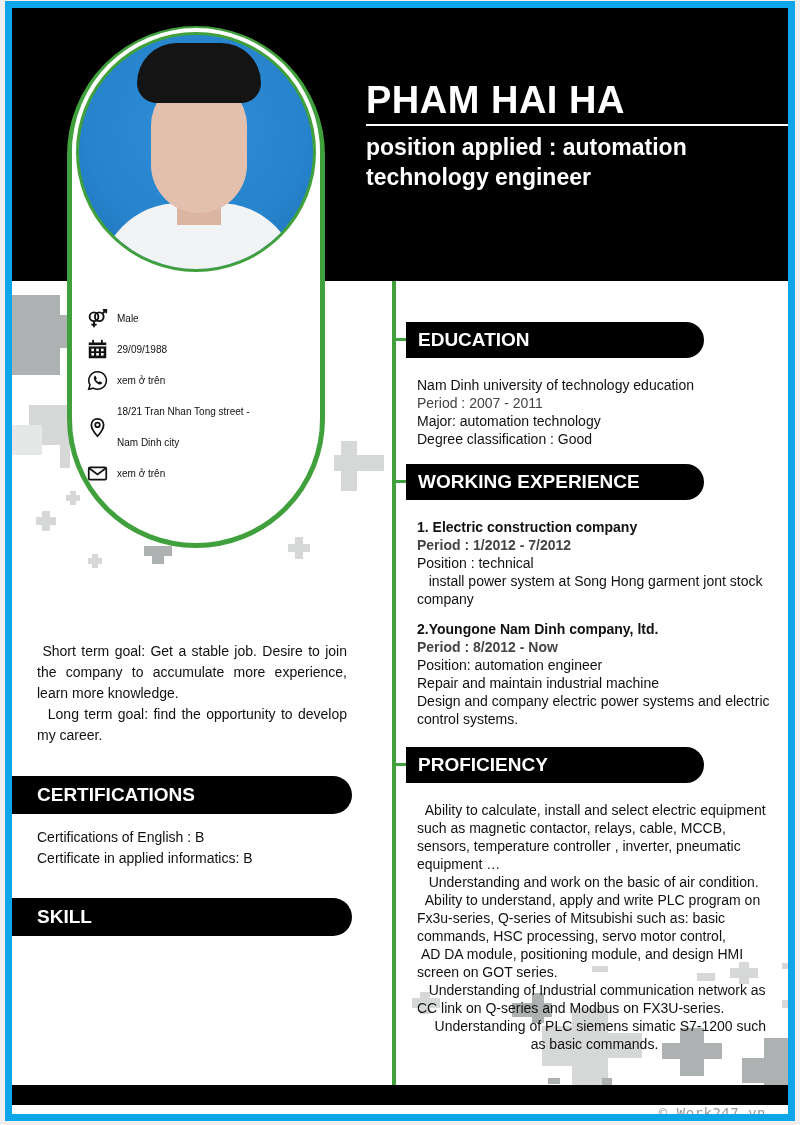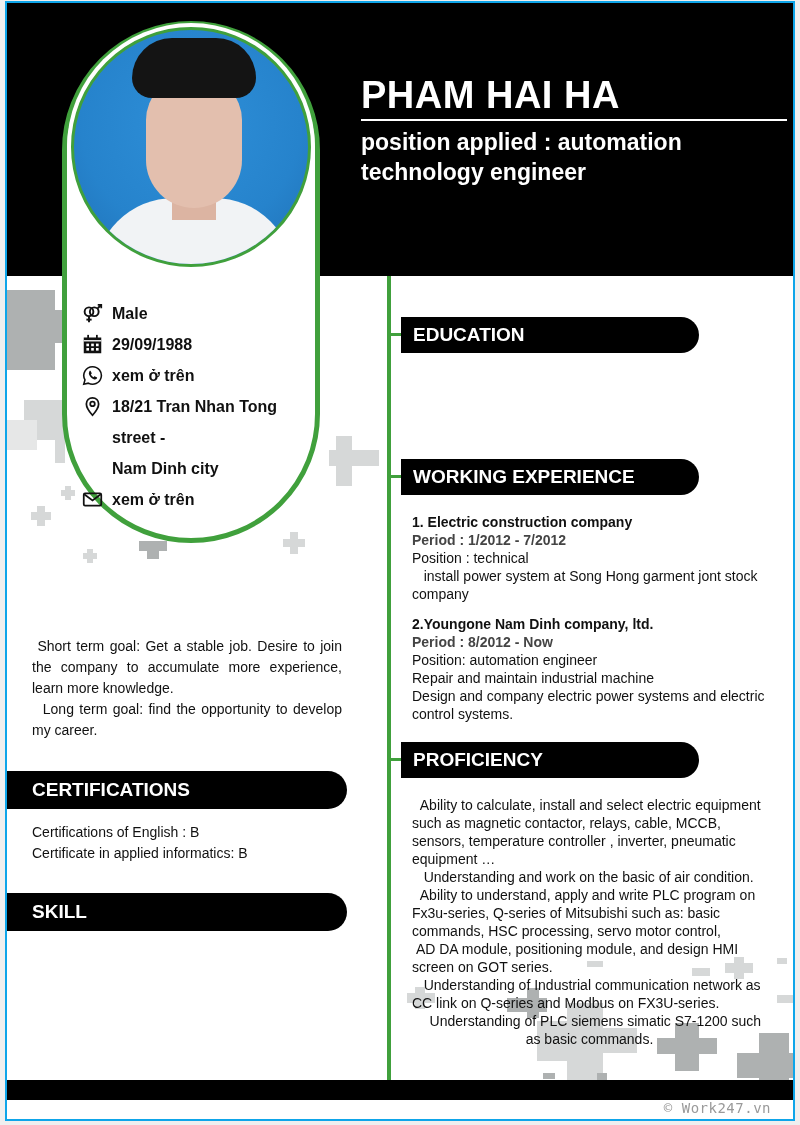--- a/index.html
+++ b/index.html
@@ -1,36 +1,36 @@
 <!DOCTYPE html>
 <html><head>
 <meta charset="utf-8">
 <style>
   * { box-sizing: border-box; margin: 0; padding: 0; }
   html, body { width: 800px; height: 1125px; background: #efefef; overflow: hidden; }
   body { font-family: "Liberation Sans", sans-serif; color: #111; position: relative; }
-  .page { position: absolute; left: 5px; top: 1px; width: 790px; height: 1120px; background: #fff; border: 2px solid #0ea5e9; overflow: hidden; }
+  .page { position: absolute; left: 5px; top: 1px; width: 790px; height: 1120px; background: #fff; border: 7px solid #0ea5e9; overflow: hidden; }
   .green { background: #000000; }
   .header { position: absolute; left: 0; top: 0; width: 790px; height: 273px; }
   .deco { position: absolute; background: #aeb1b1; }
   .deco.light { background: #d6d8d8; }
   .deco.lighter { background: #e6e7e7; }
   .vline { position: absolute; left: 380px; top: 273px; width: 4px; height: 805px; background: #40a03c; }
   .avatar-capsule { position: absolute; left: 55px; top: 18px; width: 258px; height: 522px; border: 5px solid #40a03c; border-radius: 129px; background: #fff; }
   .avatar-circle { position: absolute; left: 60px; top: 20px; width: 248px; height: 248px; border-radius: 50%; background: #fff; padding: 4px; }
   .avatar-photo { width: 100%; height: 100%; border-radius: 50%; border: 3px solid #40a03c; background: radial-gradient(circle at 50% 40%, #2e8fd8 0%, #2683cc 60%, #1f6fb4 100%); position: relative; overflow: hidden; }
   .hair { position: absolute; left: 58px; top: 8px; width: 124px; height: 96px; background: #141414; border-radius: 60px 60px 30px 30px; }
   .face { position: absolute; left: 72px; top: 46px; width: 96px; height: 132px; background: #e3bfae; border-radius: 44px 44px 48px 48px; }
   .shirt { position: absolute; left: 20px; top: 168px; width: 200px; height: 100px; background: #f1f3f5; border-radius: 80px 80px 0 0; }
   .neck { position: absolute; left: 98px; top: 160px; width: 44px; height: 30px; background: #dcb4a2; }
   .name-block { position: absolute; left: 354px; top: 70px; width: 426px; color: #fff; }
   .name { font-size: 38px; font-weight: bold; letter-spacing: 0.5px; padding-bottom: 2px; border-bottom: 2px solid #fff; line-height: 44px; }
   .position { font-size: 23px; font-weight: bold; line-height: 30px; margin-top: 6px; }
   .contacts { position: absolute; left: 75px; top: 295px; width: 240px; }
-  .contact-row { display: flex; align-items: flex-start; font-size: 16px; line-height: 31px; color: #111; font-weight: bold; }
+  .contact-row { display: flex; align-items: center; font-size: 10px; line-height: 31px; color: #111; }
   .contact-row .ic { width: 30px; flex: none; display: flex; align-items: center; height: 31px; }
   .contact-row .ic svg { width: 21px; height: 21px; }
   .contact-text { line-height: 31px; }
   .contact-text span { display: block; }
   .sec-bar { position: absolute; height: 38px; border-radius: 0 19px 19px 0; color: #fff; font-size: 19px; font-weight: bold; line-height: 38px; padding-left: 25px; }
   .left-sec { left: 0; width: 340px; }
   .right-sec { left: 394px; width: 298px; padding-left: 12px; height: 36px; line-height: 36px; }
   .connector { position: absolute; left: 384px; width: 12px; height: 3px; background: #40a03c; }
   .sec-body { position: absolute; font-size: 14px; line-height: 18px; color: #111; }
   .left-body { left: 25px; width: 310px; }
@@ -178,20 +178,26 @@
   <div class="sec-bar left-sec green" style="top:768px;">CERTIFICATIONS</div>
   <div class="sec-body left-body" style="top:819px;line-height:21px;">
     <div>Certifications of English : B</div>
     <div>Certificate in applied informatics: B</div>
   </div>
 
   <div class="sec-bar left-sec green" style="top:890px;">SKILL</div>
 
   <div class="connector" style="top:330px;"></div>
   <div class="sec-bar right-sec green" style="top:314px;">EDUCATION</div>
+  <div class="sec-body right-body" style="top:368px;">
+    <div>Nam Dinh university of technology education</div>
+    <div class="gray">Period : 2007 - 2011</div>
+    <div>Major: automation technology</div>
+    <div>Degree classification : Good</div>
+  </div>
 
   <div class="connector" style="top:472px;"></div>
   <div class="sec-bar right-sec green" style="top:456px;">WORKING EXPERIENCE</div>
   <div class="sec-body right-body" style="top:510px;">
     <div class="job">
       <div class="bold">1. Electric construction company</div>
       <div class="bold gray">Period : 1/2012 - 7/2012</div>
       <div>Position : technical</div>
       <div style="white-space:pre-wrap;">   install power system at Song Hong garment jont stock company</div>
     </div>

